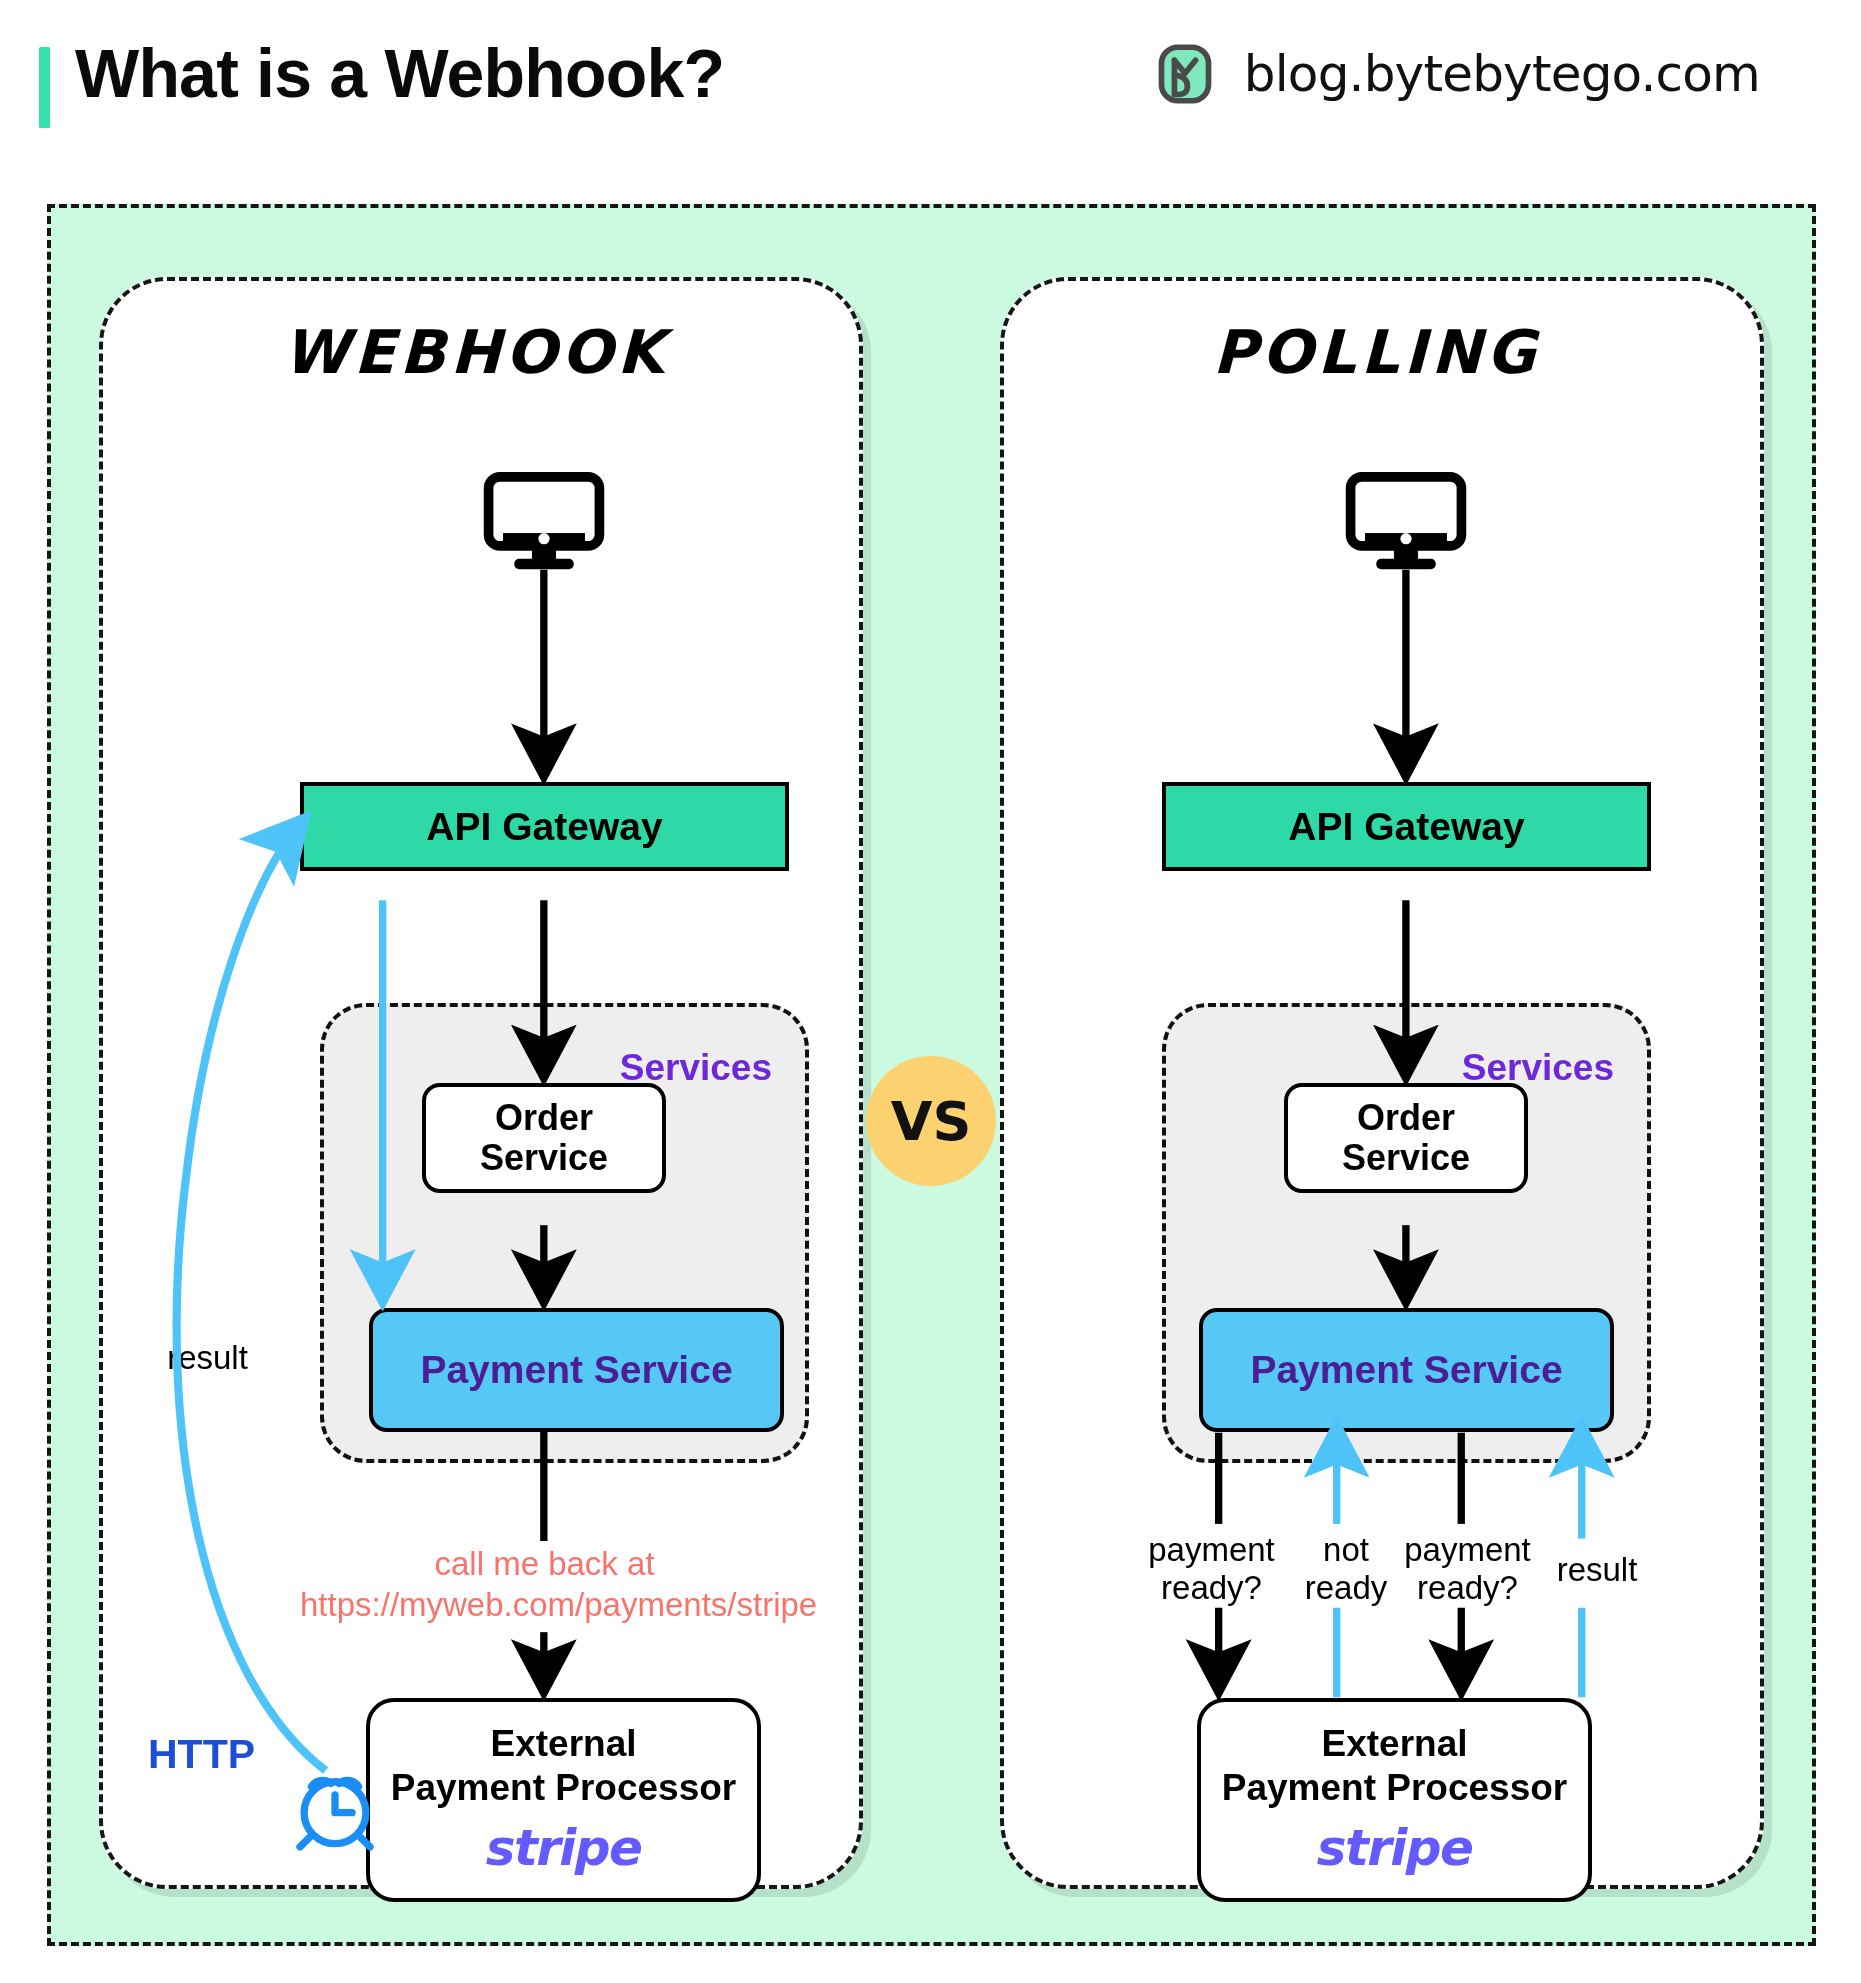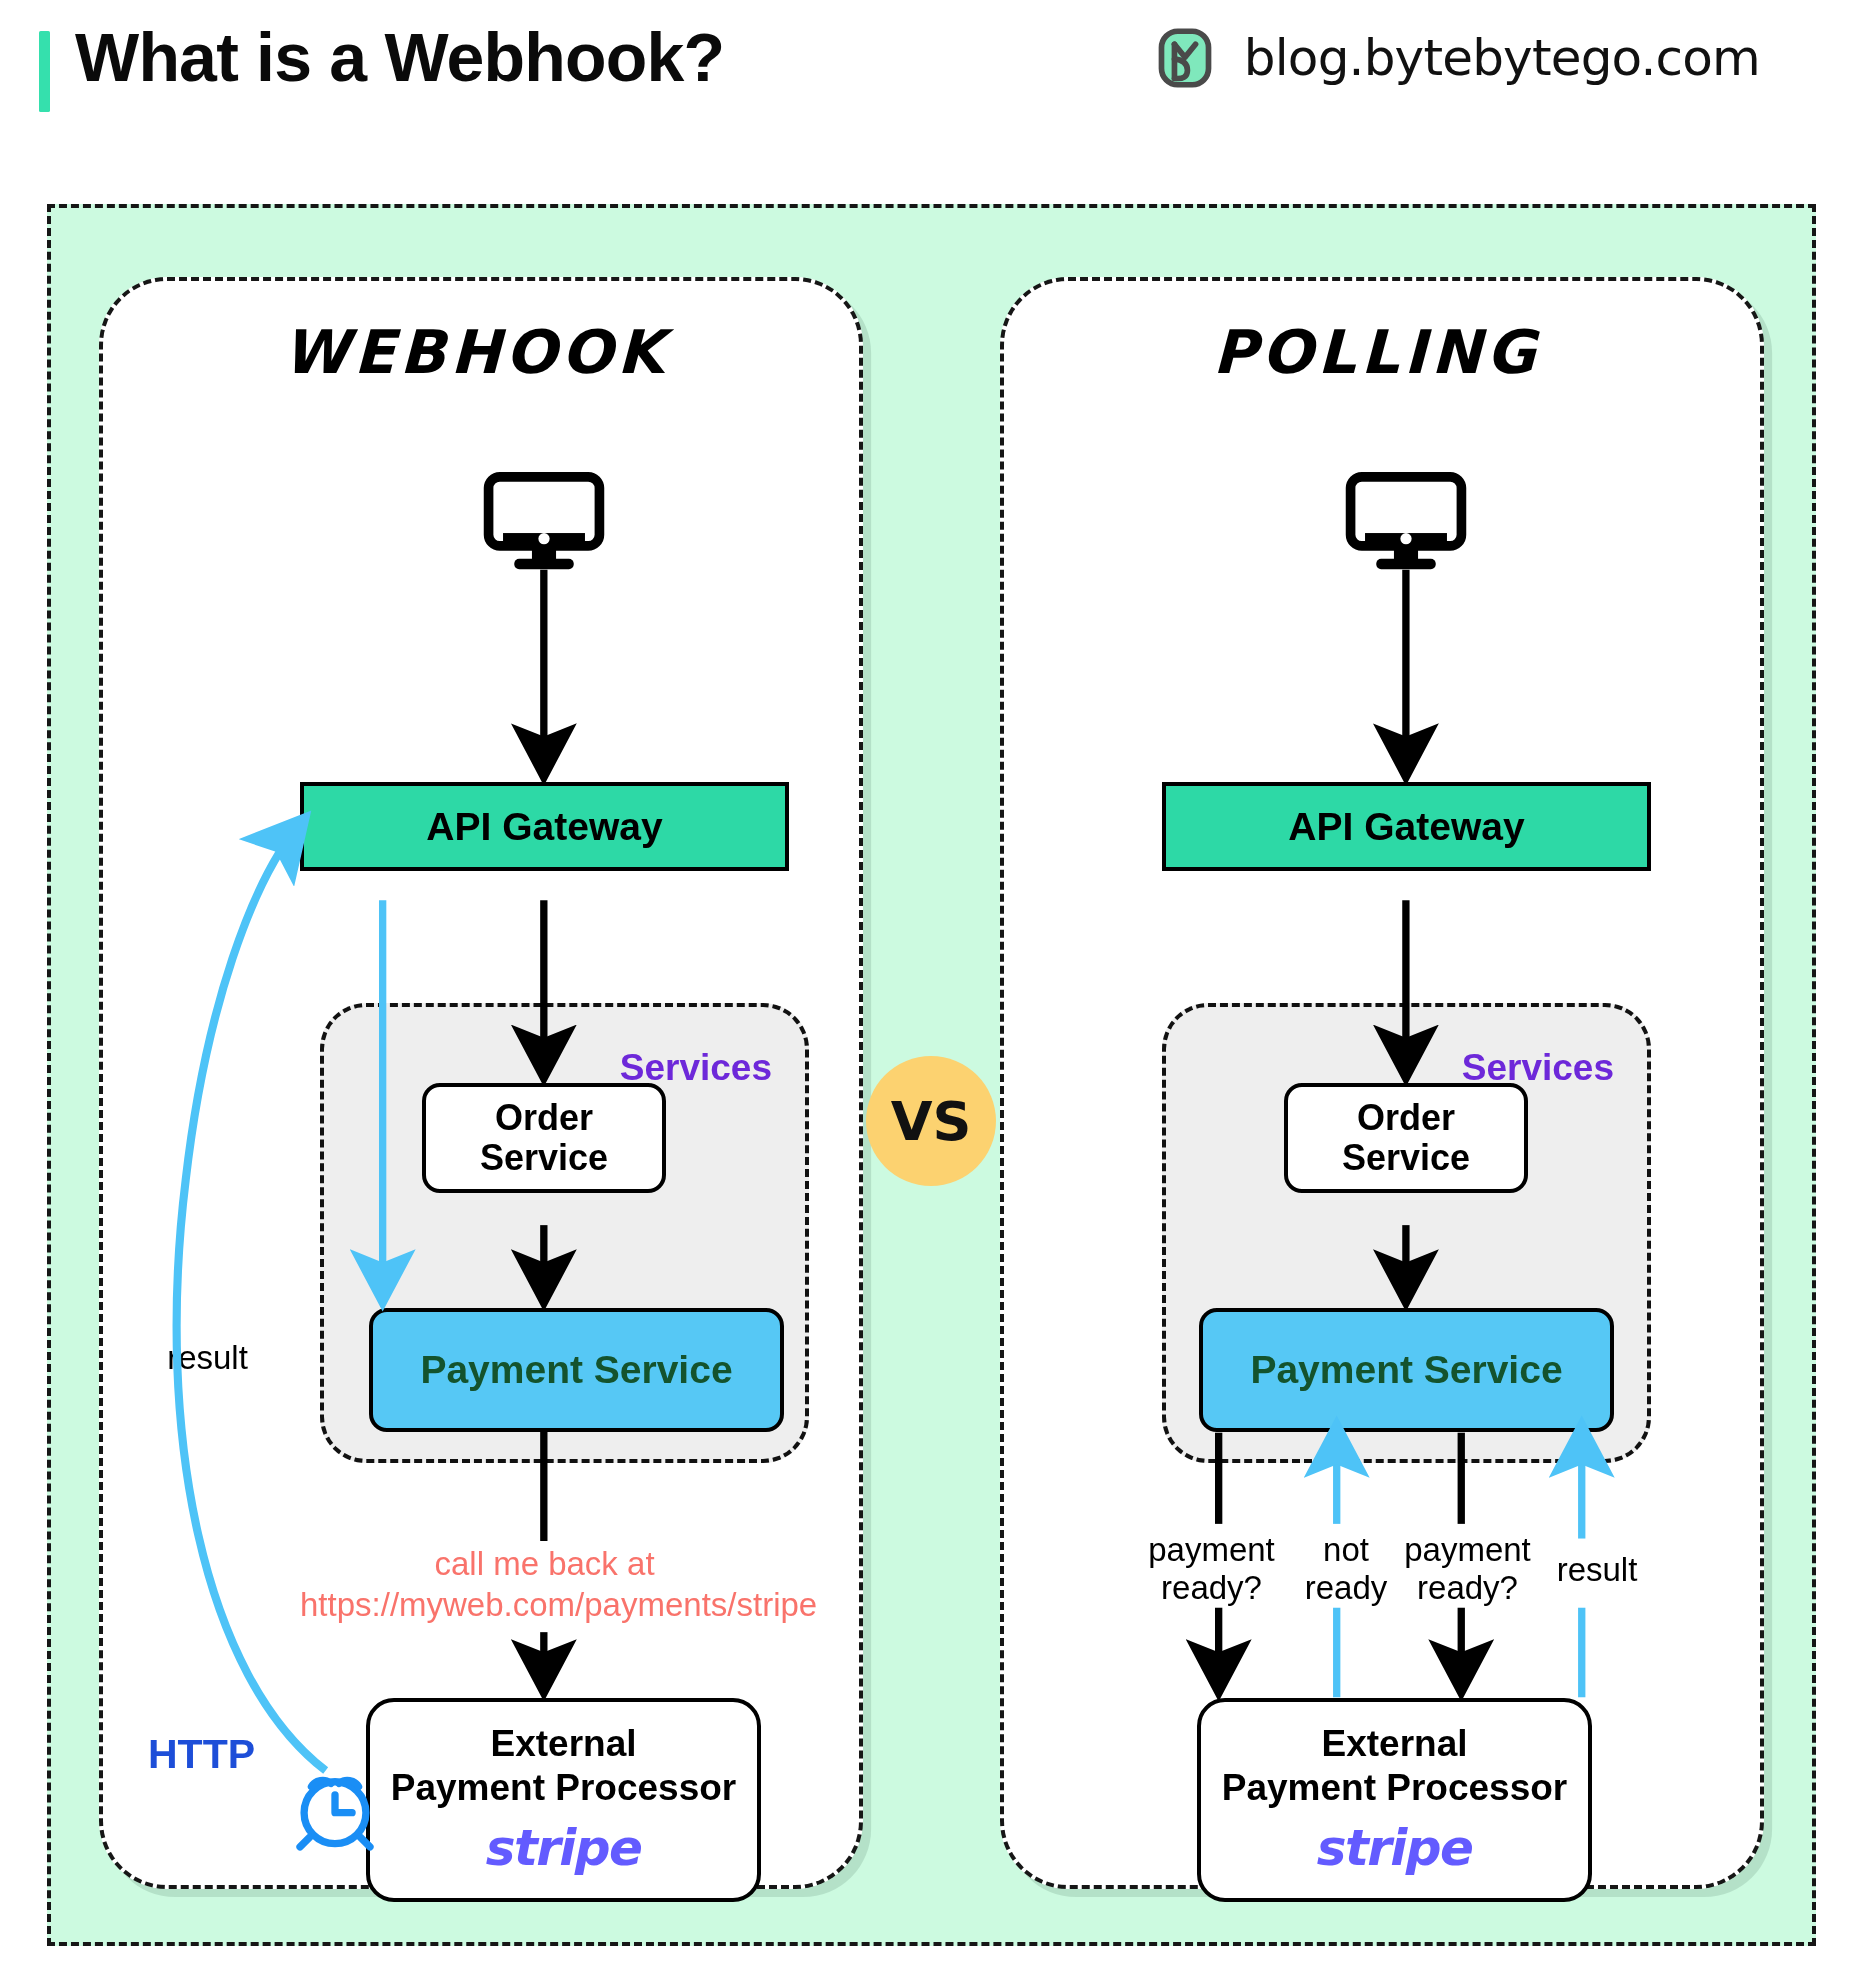--- a/index.html
+++ b/index.html
@@ -5,21 +5,21 @@
   html,body{margin:0;padding:0;}
   body{
     width:1861px;height:1983px;
     background:#ffffff;
     font-family:"Liberation Sans", sans-serif;
     overflow:hidden;
     position:relative;
   }
   
   #header{
-    position:absolute;left:0;top:0;width:1806px;height:147px;
+    position:absolute;left:0;top:16px;width:1806px;height:147px;
   }
   #title-bar{
     position:absolute;left:39px;top:31px;width:11.4px;height:81px;
     background:#35e0ad;border-radius:1.6px;
   }
   #page-title{
     position:absolute;left:75px;top:18px;
     font-size:68px;font-weight:bold;color:#0a0a0a;
     letter-spacing:-0.8px;white-space:nowrap;
     font-family:"Liberation Sans", sans-serif;
@@ -85,21 +85,21 @@
     position:absolute;width:244px;height:110px;
     background:#ffffff;border:4.1px solid #000;border-radius:18px;
     box-sizing:border-box;display:flex;flex-direction:column;
     align-items:center;justify-content:center;
     font-size:36px;font-weight:bold;color:#000;line-height:1.12;
   }
   .payment-box{
     position:absolute;width:415px;height:124px;
     background:#56c8f5;border:4.1px solid #000;border-radius:18px;
     box-sizing:border-box;display:flex;align-items:center;justify-content:center;
-    font-size:39px;font-weight:bold;color:#14532d;
+    font-size:39px;font-weight:bold;color:#4c1d95;
   }
   .processor-box{
     position:absolute;width:395px;height:204px;
     background:#ffffff;border:4.1px solid #000;border-radius:28px;
     box-sizing:border-box;display:flex;flex-direction:column;
     align-items:center;justify-content:center;gap:3.3px;
     font-size:37px;font-weight:bold;color:#000;line-height:1.1;
   }
   .processor-title{text-align:center;}
   .stripe-logo{

